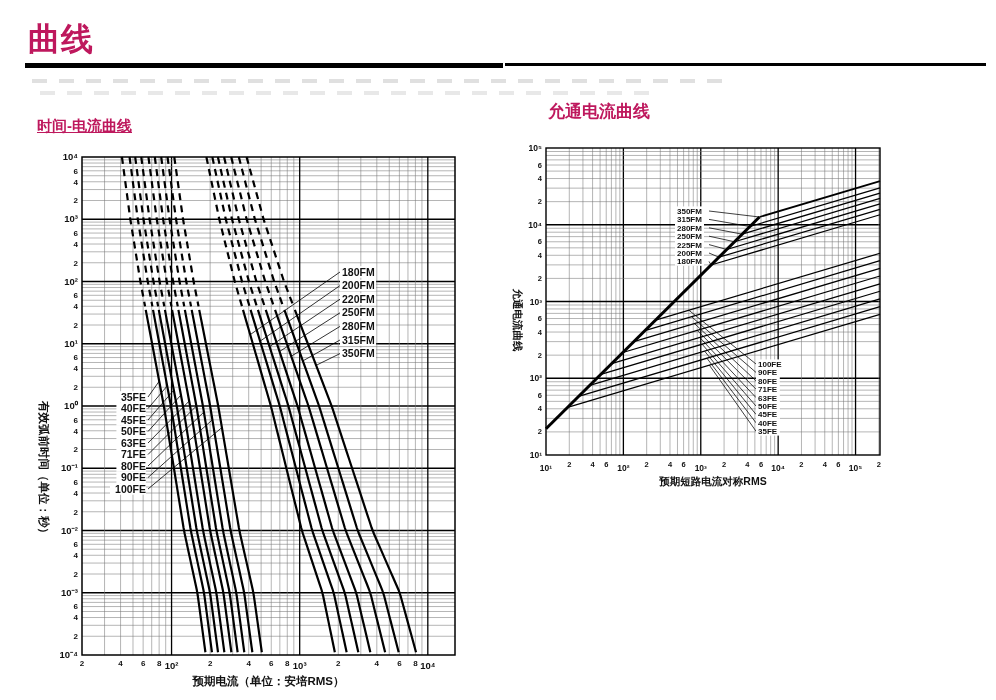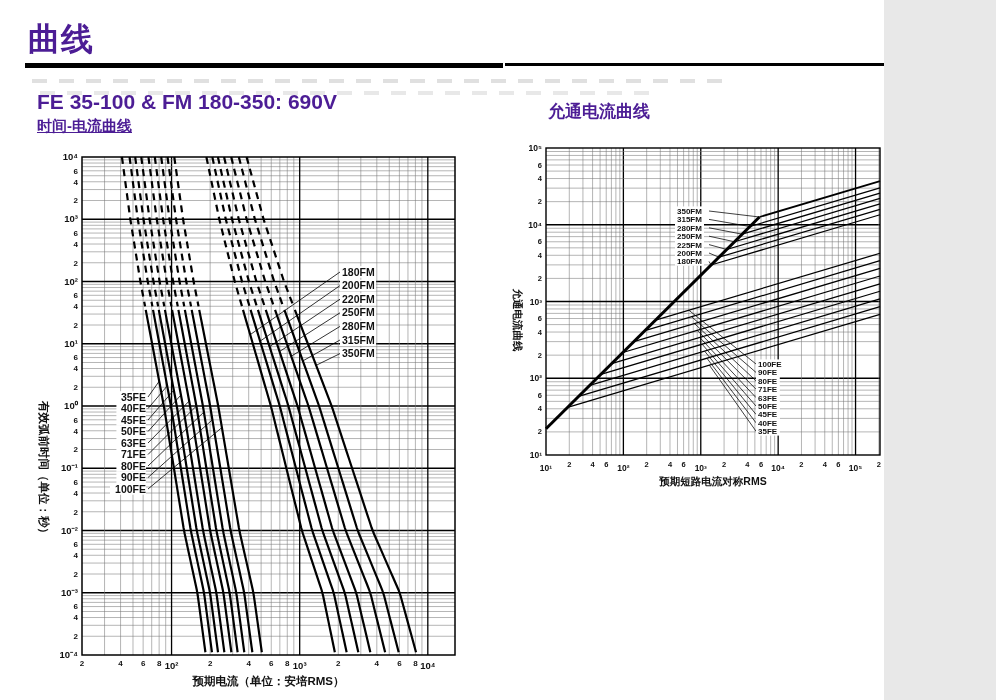--- a/index.html
+++ b/index.html
@@ -1,17 +1,17 @@
 <!DOCTYPE html>
 <html><head>
 <meta charset="utf-8">
 <style>
   html,body{margin:0;padding:0;background:#e8e8e8;}
-  .page{position:relative;width:884px;height:700px;background:#fff;overflow:hidden;
-        font-family:"Liberation Sans",sans-serif;color:#4c1d95;}
+  .page{position:relative;width:996px;height:700px;background:#fff;overflow:hidden;
+        font-family:"Liberation Sans",sans-serif;color:#be185d;}
   .page-title{position:absolute;left:28px;top:18px;font:700 32px "DejaVu Serif","Liberation Serif",serif;
         letter-spacing:1px;}
   .rule{position:absolute;background:#000;}
   .rule-left{left:25px;top:63px;width:478px;height:5px;}
   .rule-right{left:505px;top:63px;width:481px;height:3px;}
   .artifact{position:absolute;opacity:.30;filter:blur(.7px);height:4px;
         background:repeating-linear-gradient(90deg,#9a9a9a 0 15px,transparent 15px 27px);}
   .a1{left:32px;top:79px;width:700px;}
   .a2{left:40px;top:91px;width:610px;opacity:.22;}
   .sec-title{position:absolute;left:37px;top:90px;font:700 21px "Liberation Sans",sans-serif;}
@@ -24,21 +24,20 @@
 </head>
 <body>
 
 <div class="page">
   <div class="page-title">曲线</div>
   <div class="rule rule-left"></div>
   <div class="rule rule-right"></div>
   <div class="artifact a1"></div>
   <div class="artifact a2"></div>
 
-  <div class="sec-title">FE 35-100 &amp; FM 180-350: 690V</div>
   <div class="sec-sub">时间-电流曲线</div>
   <div class="right-title">允通电流曲线</div>
 
   <svg id="chartL" width="500" height="560" viewBox="0 0 500 560">
       <line x1="82" y1="496.26088276991715" x2="455" y2="496.26088276991715" stroke="#777" stroke-width="0.55"></line>
       <line x1="82" y1="485.299201893701" x2="455" y2="485.299201893701" stroke="#777" stroke-width="0.55"></line>
       <line x1="82" y1="477.52176553983435" x2="455" y2="477.52176553983435" stroke="#777" stroke-width="0.55"></line>
       <line x1="82" y1="471.48911723008285" x2="455" y2="471.48911723008285" stroke="#777" stroke-width="0.55"></line>
       <line x1="82" y1="466.56008466361817" x2="455" y2="466.56008466361817" stroke="#777" stroke-width="0.55"></line>
       <line x1="82" y1="462.3926470091125" x2="455" y2="462.3926470091125" stroke="#777" stroke-width="0.55"></line>

